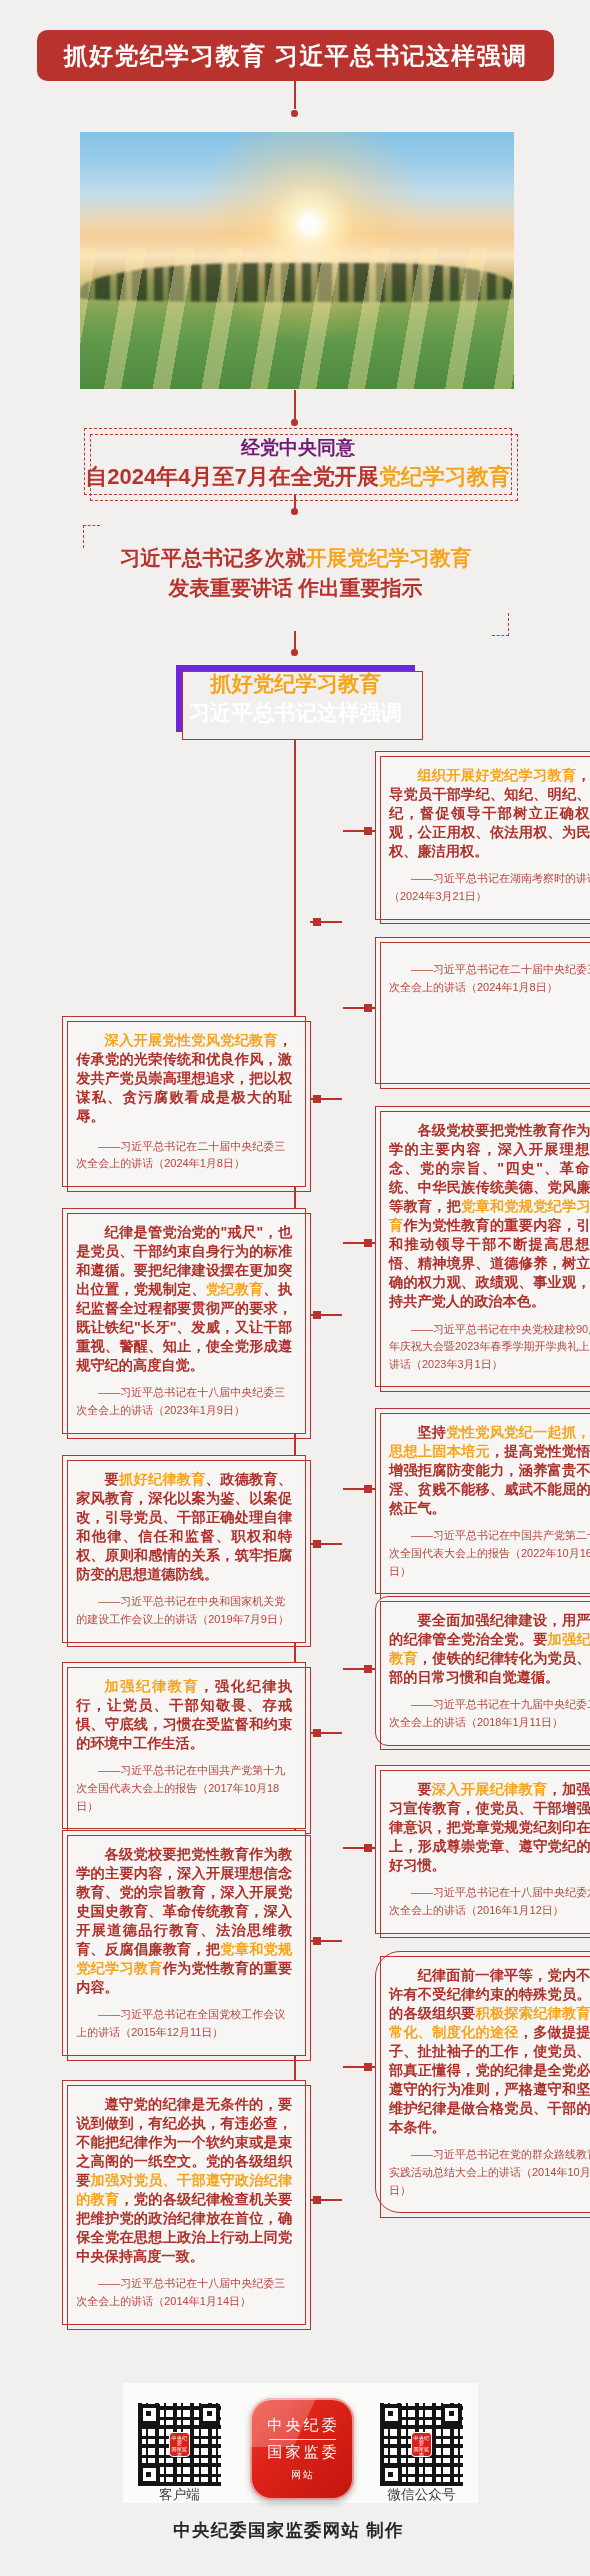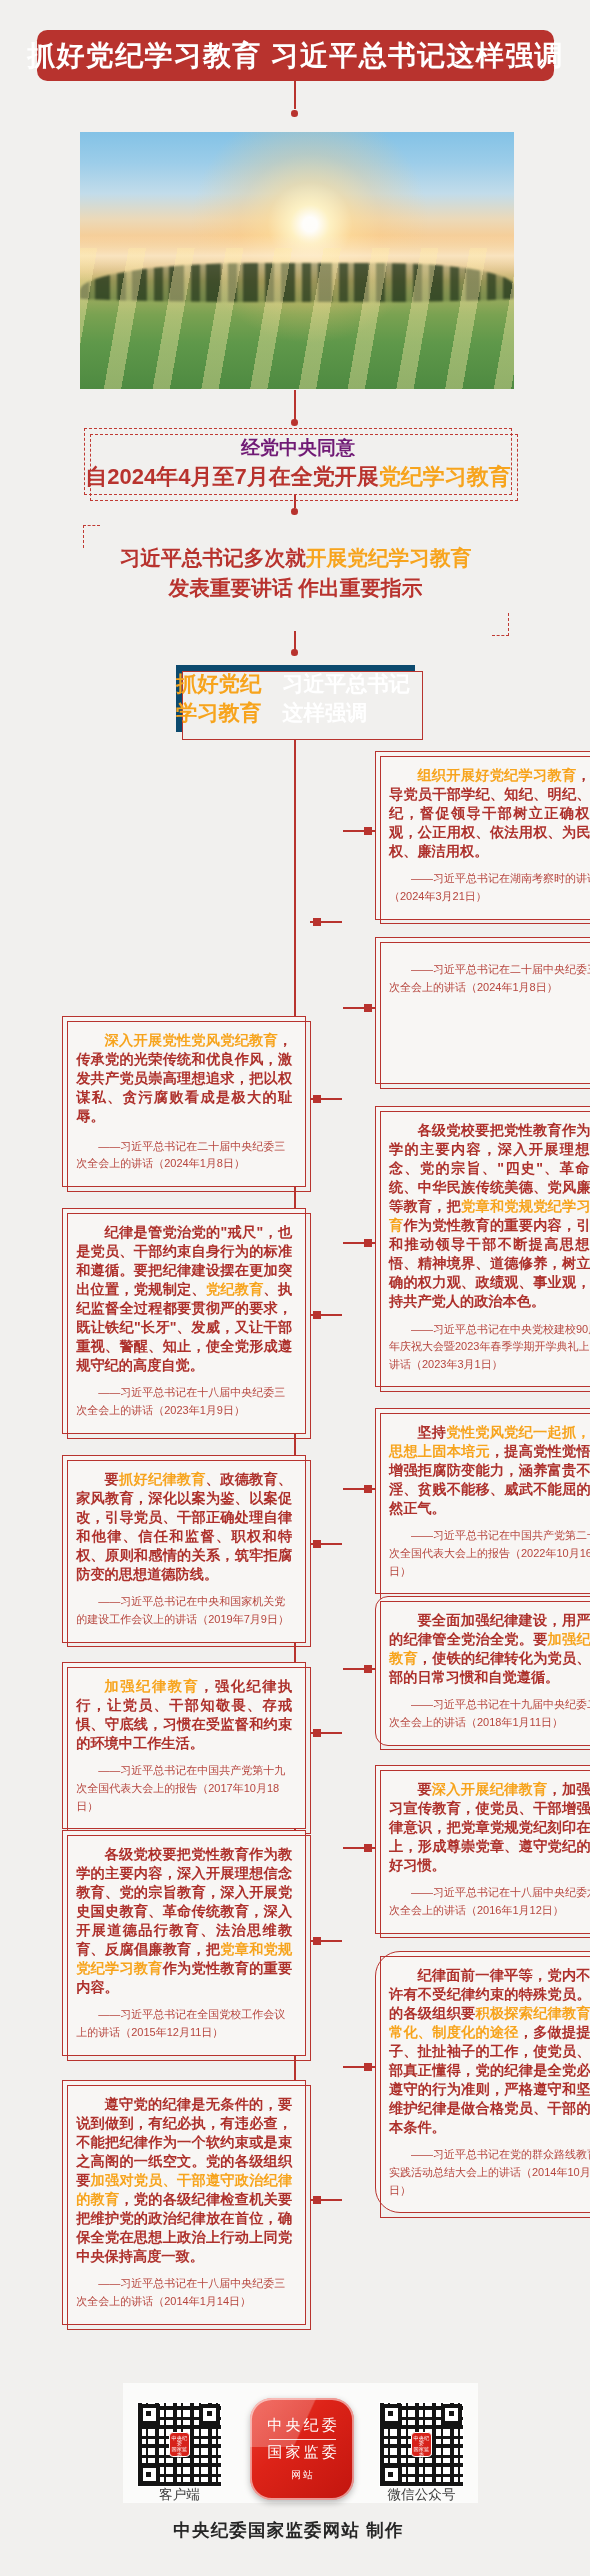--- a/index.html
+++ b/index.html
@@ -2,21 +2,21 @@
 <html style="font-size:10.3px"><head>
 <meta charset="utf-8">
 <style>
   html,body{margin:0;padding:0;background:#e9e8e6;}
   #canvas{position:relative;width:591px;height:2576px;margin:0 auto;background:#f1f0ee;
           font-family:"Liberation Sans","DejaVu Sans",sans-serif;overflow:hidden;}
 
   
   .banner{position:absolute;left:37px;top:30px;width:517px;height:51px;background:#b8332e;
           border-radius:10.3px;display:flex;align-items:center;justify-content:center;}
-  .banner span{color:#fff;font-size:28px;font-weight:bold;letter-spacing:1.3px;white-space:nowrap;}
+  .banner span{color:#fff;font-size:24px;font-weight:bold;letter-spacing:1.3px;white-space:nowrap;}
 
   
   .vline{position:absolute;left:294px;width:1.9px;background:#b8332e;}
   .dot{position:absolute;left:291px;width:6.5px;height:6.5px;border-radius:50%;background:#b8332e;}
   .v1{top:81px;height:28.4px;}  .d1{top:110px;}
   .v2{top:390px;height:30px;}  .d2{top:419px;}
   .v3{top:493px;height:15px;}  .d3{top:508px;}
   .v4{top:631px;height:19px;}  .d4{top:649px;}
 
   
@@ -47,22 +47,22 @@
 
   
   .intro{position:absolute;left:65px;top:543px;width:461px;text-align:center;
          font-size:20.7px;font-weight:bold;color:#b8332e;line-height:1.44;}
   .br-tl{position:absolute;left:83px;top:525px;width:15.5px;height:22px;
          border-left:1.9px dashed #c03a33;border-top:1.9px dashed #c03a33;}
   .br-br{position:absolute;left:492px;top:613px;width:15.5px;height:22px;
          border-right:1.9px dashed #c03a33;border-bottom:1.9px dashed #c03a33;}
 
   
-  .sec-title{position:absolute;left:176px;top:665px;width:239px;height:67px;background:#0c4a6e;
-             display:flex;flex-direction:row;align-items:center;justify-content:center;z-index:1;}
+  .sec-title{position:absolute;left:176px;top:665px;width:239px;height:67px;background:#6d28d9;
+             display:flex;flex-direction:column;align-items:center;justify-content:center;z-index:1;}
   .sec-title:after{content:"";position:absolute;left:5.8px;top:5.8px;width:100%;height:100%;
              border:1.3px solid #b8332e;background:#f1f0ee;z-index:-1;}
   .sec-title .t1{font-size:21.3px;font-weight:bold;color:#f7a41d;line-height:1.35;}
   .sec-title .t2{font-size:21.3px;font-weight:bold;color:#fff;line-height:1.35;}
 
   
   .spine{position:absolute;left:294px;top:732px;width:1.9px;height:1471px;background:#b8332e;}
   #timeline{position:absolute;left:0;top:0;width:577px;height:2576px;margin-left:48px;}
   .qbox{position:absolute;width:244px;background:#f8f6f4;border:1.9px solid #b8332e;box-sizing:border-box;
         padding:14.2px 13px 13px;display:flex;flex-direction:column;justify-content:space-between;z-index:1;}

